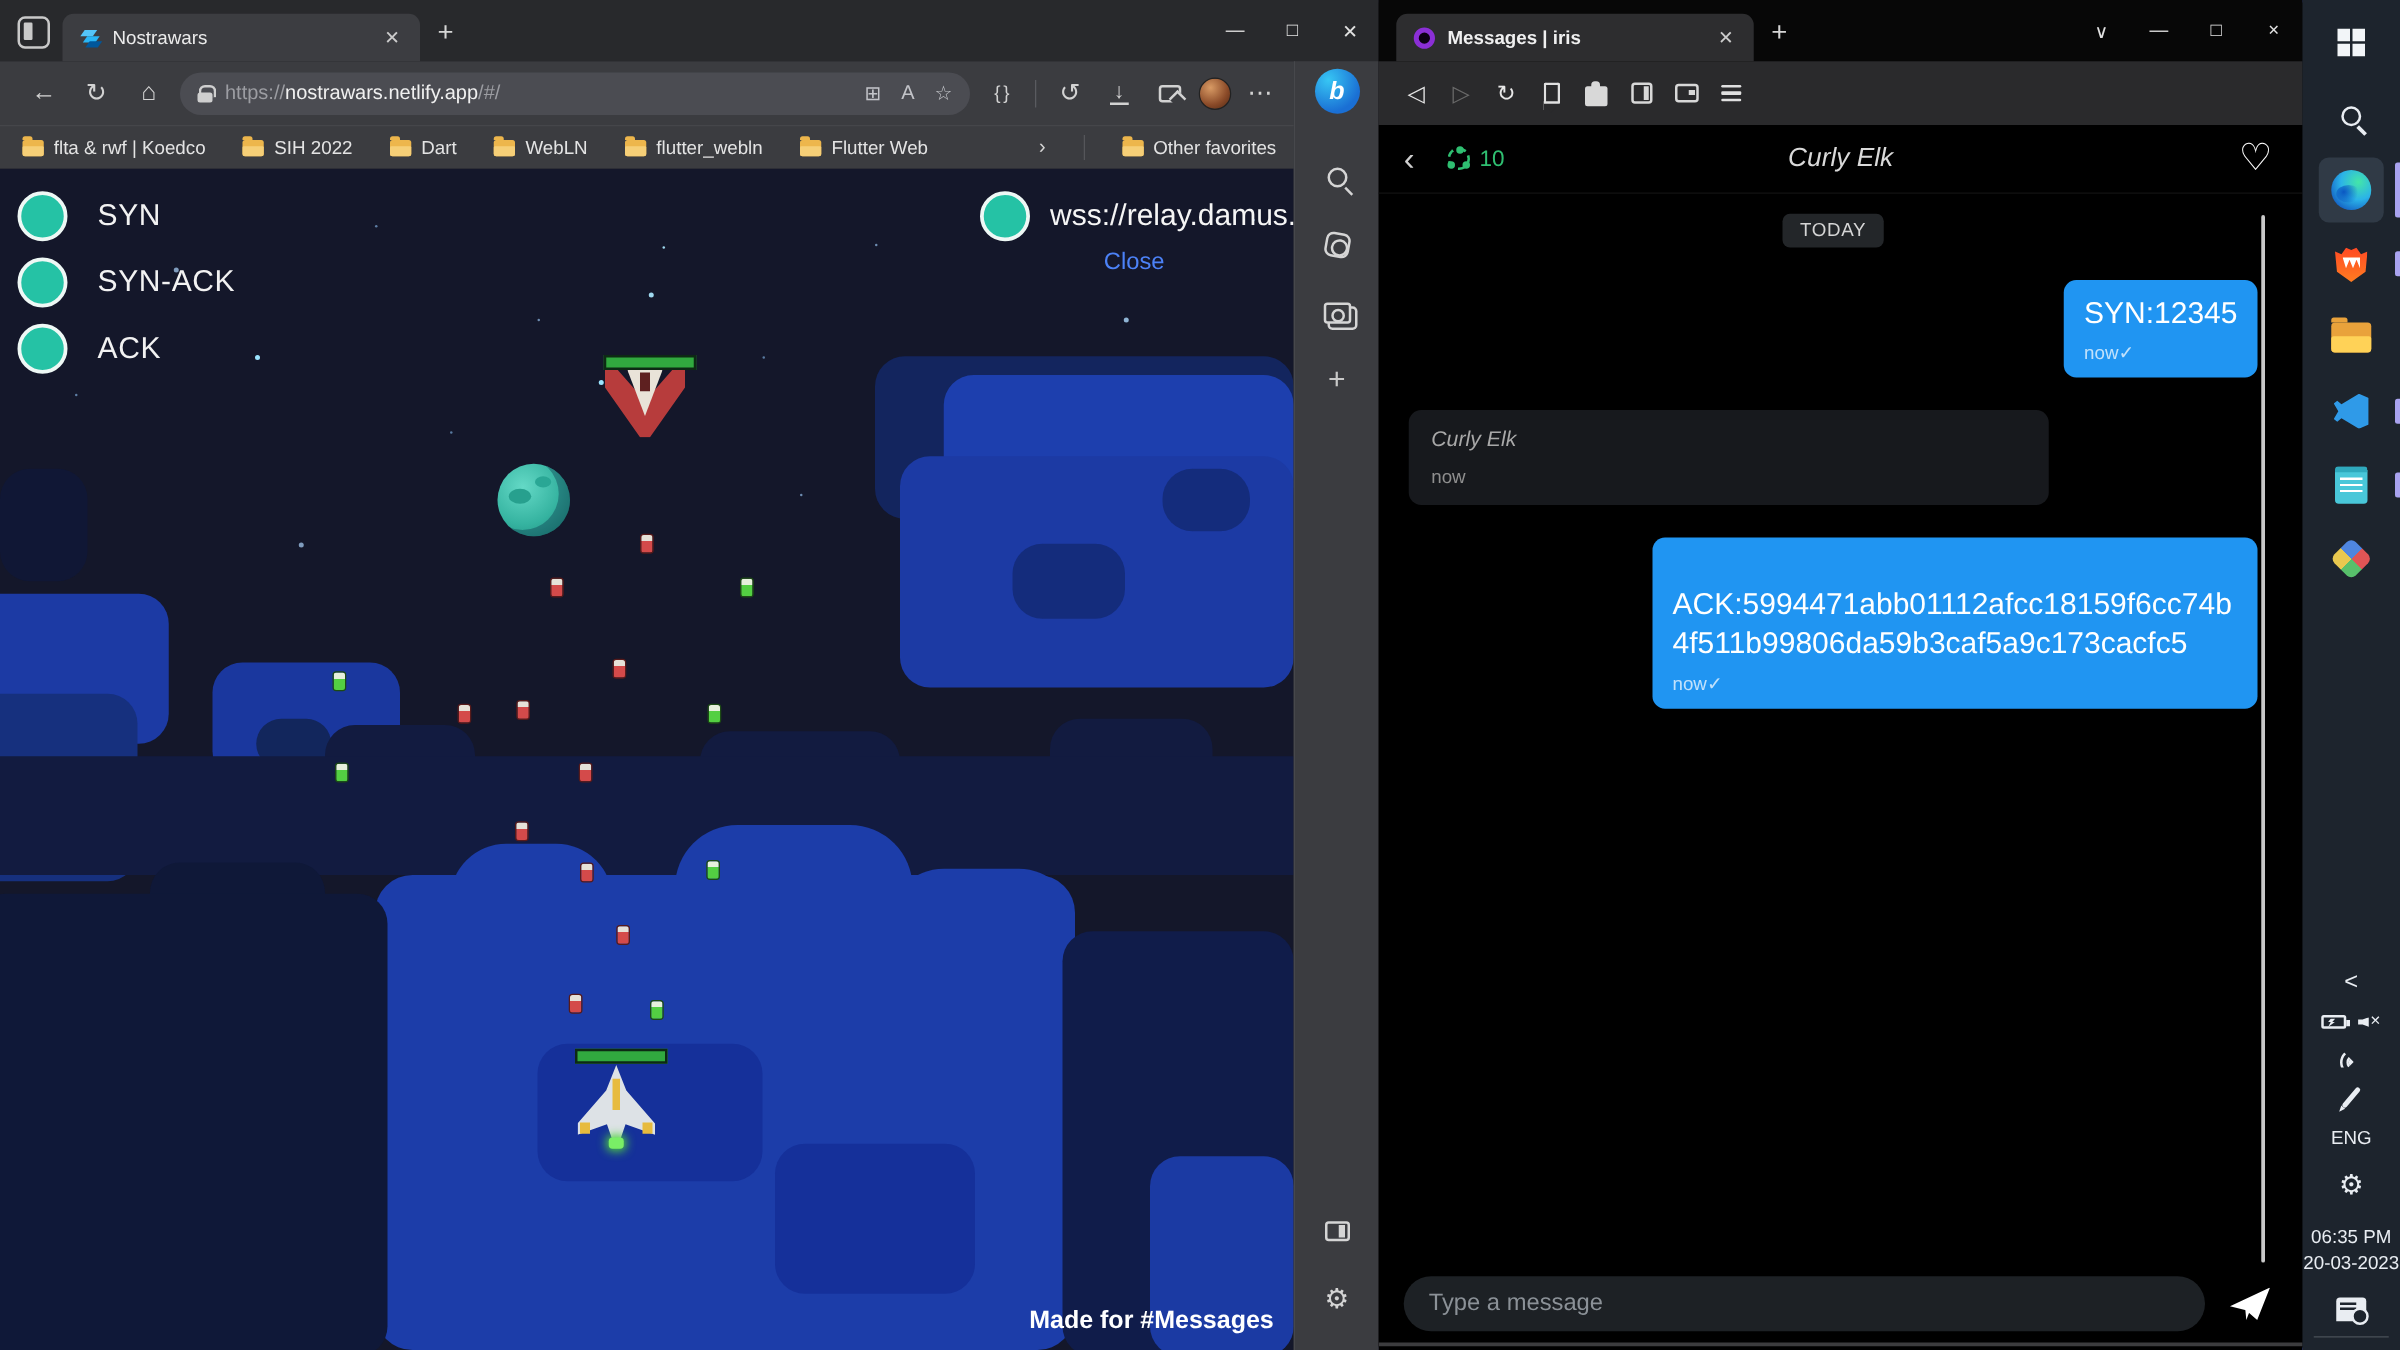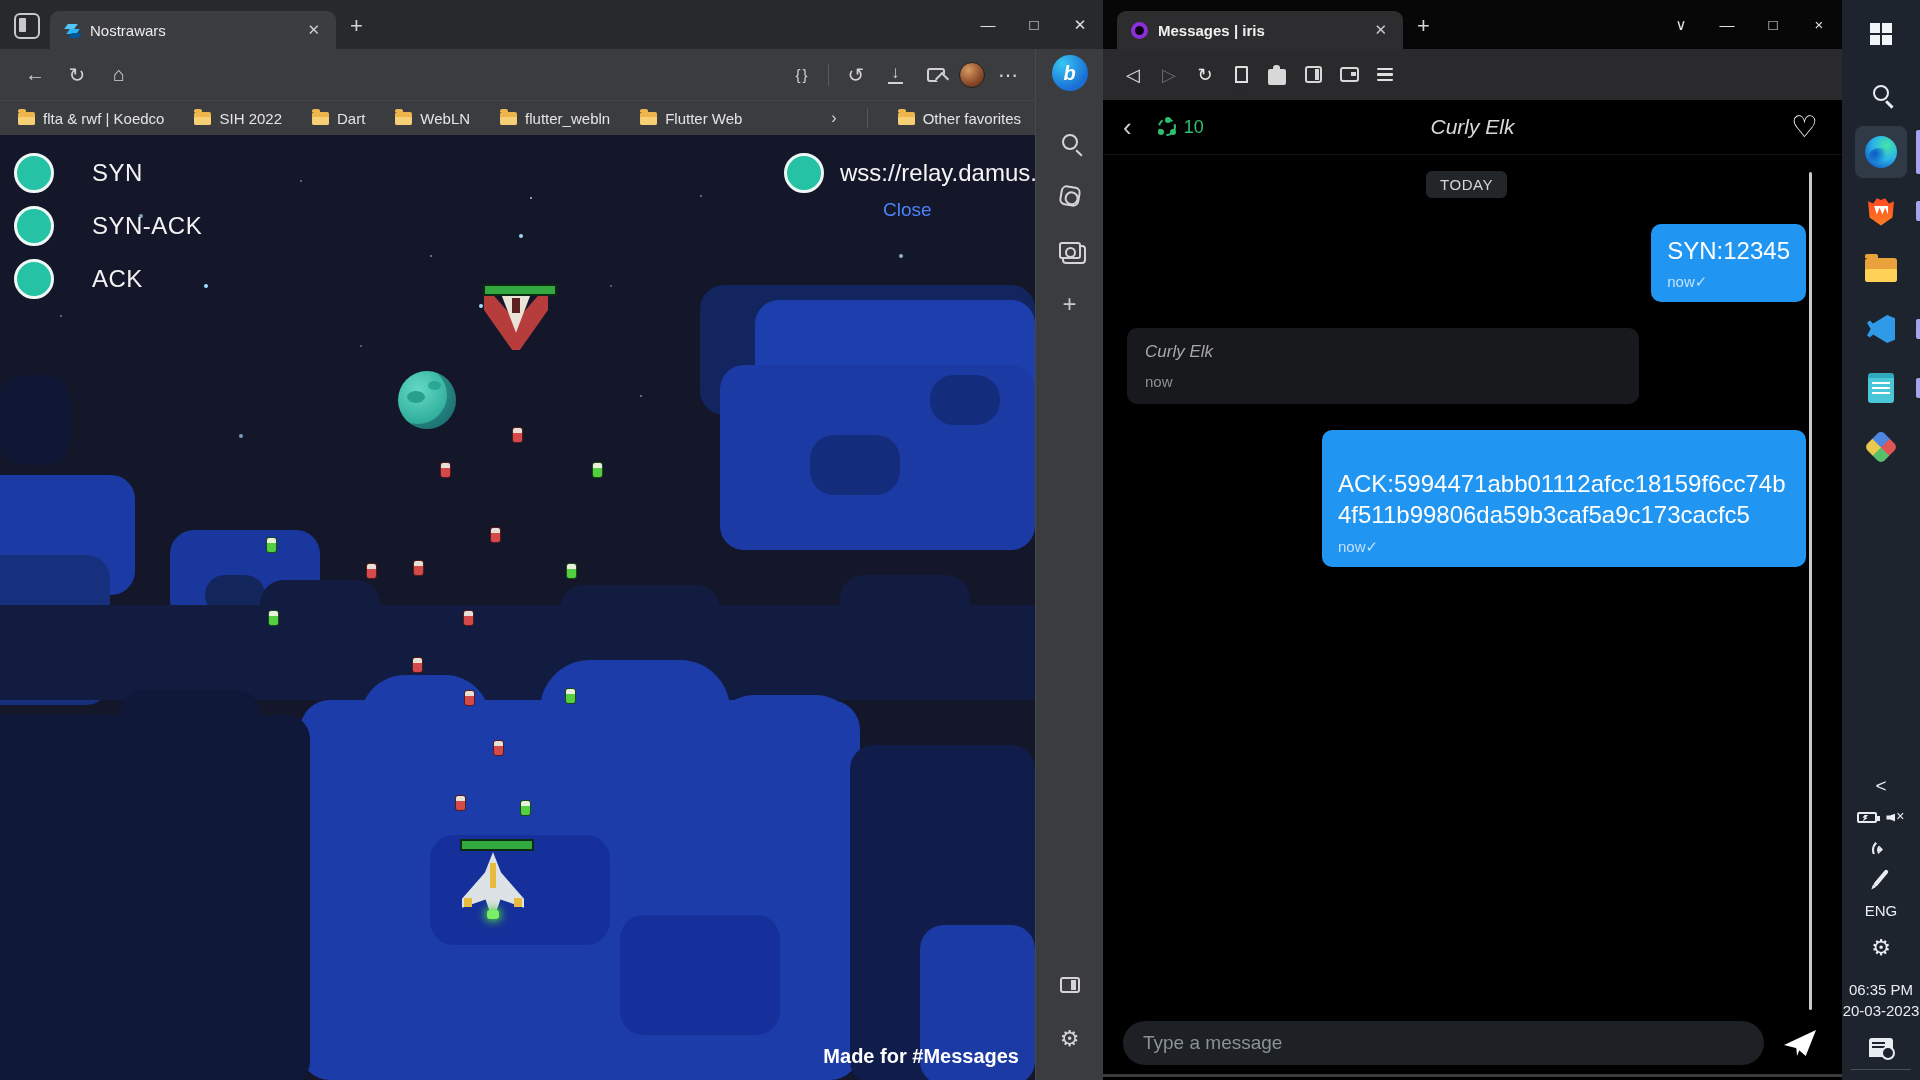--- a/index.html
+++ b/index.html
@@ -79,21 +79,21 @@
       900px 120px 0 1px #8fb4d4, 1002px 40px 0 0 #597aa0, 820px 200px 0 1px #9be4ff, 60px 180px 0 0 #5d7da3,
       240px 300px 0 1px #7f9cbd, 360px 210px 0 0 #597aa0, 480px 170px 0 1px #9be4ff, 640px 260px 0 0 #6d8cb0,
       760px 330px 0 1px #7f9cbd, 180px 420px 0 0 #597aa0, 880px 380px 0 1px #8fb4d4, 90px 520px 0 0 #5d7da3,
       530px 62px 0 0 #9fd9ef, 430px 120px 0 0 #6d8cb0, 960px 260px 0 1px #7f9cbd, 610px 150px 0 0 #597aa0,
       205px 150px 0 1px #9be4ff, 350px 520px 0 0 #5d7da3, 950px 560px 0 1px #7f9cbd, 120px 640px 0 0 #597aa0; }
   .cl { position:absolute; border-radius:24px; }
 
   .legend { position:absolute; left:14px; top:18px; }
   .legend-row { display:flex; align-items:center; gap:24px; height:40px; margin-bottom:13px; }
   .node-dot { width:40px; height:40px; border-radius:50%; background:#25c2a5; border:3px solid #eef8f5; flex:0 0 40px; }
-  .legend-label { color:#f2f2f2; font-size:24px; letter-spacing:0.5px;margin-left:14px; }
+  .legend-label { color:#f2f2f2; font-size:24px; letter-spacing:0.5px; }
   .relay-box { position:absolute; left:784px; top:18px; display:flex; align-items:center; gap:16px; }
   .relay-label { color:#f5f5f5; font-size:24px; white-space:nowrap; }
   .close-link { position:absolute; left:883px; top:64px; color:#4c82f7; font-size:19px; }
   .game-footer { position:absolute; right:16px; bottom:12px; color:#ffffff; font-size:20px; font-weight:bold; }
 
   .hpbar { position:absolute; width:74px; height:12px; background:#31a93f; border:2px solid #0d2a14; }
   .enemy-ship { position:absolute; left:484px; top:161px; width:64px; height:54px; }
   .enemy-ship .wings { position:absolute; inset:0; background:#b73c3c; clip-path:polygon(0 0,16% 0,50% 46%,84% 0,100% 0,100% 26%,56% 100%,44% 100%,0 26%); }
   .enemy-ship .core { position:absolute; left:28%; top:0; width:44%; height:68%; background:#e9e3d8; clip-path:polygon(0 0,100% 0,50% 100%); }
   .enemy-ship .cabin { position:absolute; left:43%; top:4%; width:14%; height:28%; background:#5e2020; }
@@ -241,20 +241,27 @@
         <span class="wc">—</span>
         <span class="wc">□</span>
         <span class="wc">✕</span>
       </div>
     </div>
 
     <div class="e-toolbar">
       <span class="tbtn">←</span>
       <span class="tbtn">↻</span>
       <span class="tbtn">⌂</span>
+      <div class="e-pill">
+        <span class="i-lock"></span>
+        <span class="urltxt"><span>https://</span><span class="host">nostrawars.netlify.app</span><span>/#/</span></span>
+        <span class="pill-ic">⊞</span>
+        <span class="pill-ic">A</span>
+        <span class="pill-ic">☆</span>
+      </div>
       <div class="e-right">
         <span class="tbtn i-braces">{ }</span>
         <span class="vsep"></span>
         <span class="tbtn">↺</span>
         <span class="tbtn">
             <span class="i-download"></span>
           </span>
         <span class="tbtn">
             <span class="i-capture"></span>
           </span>

